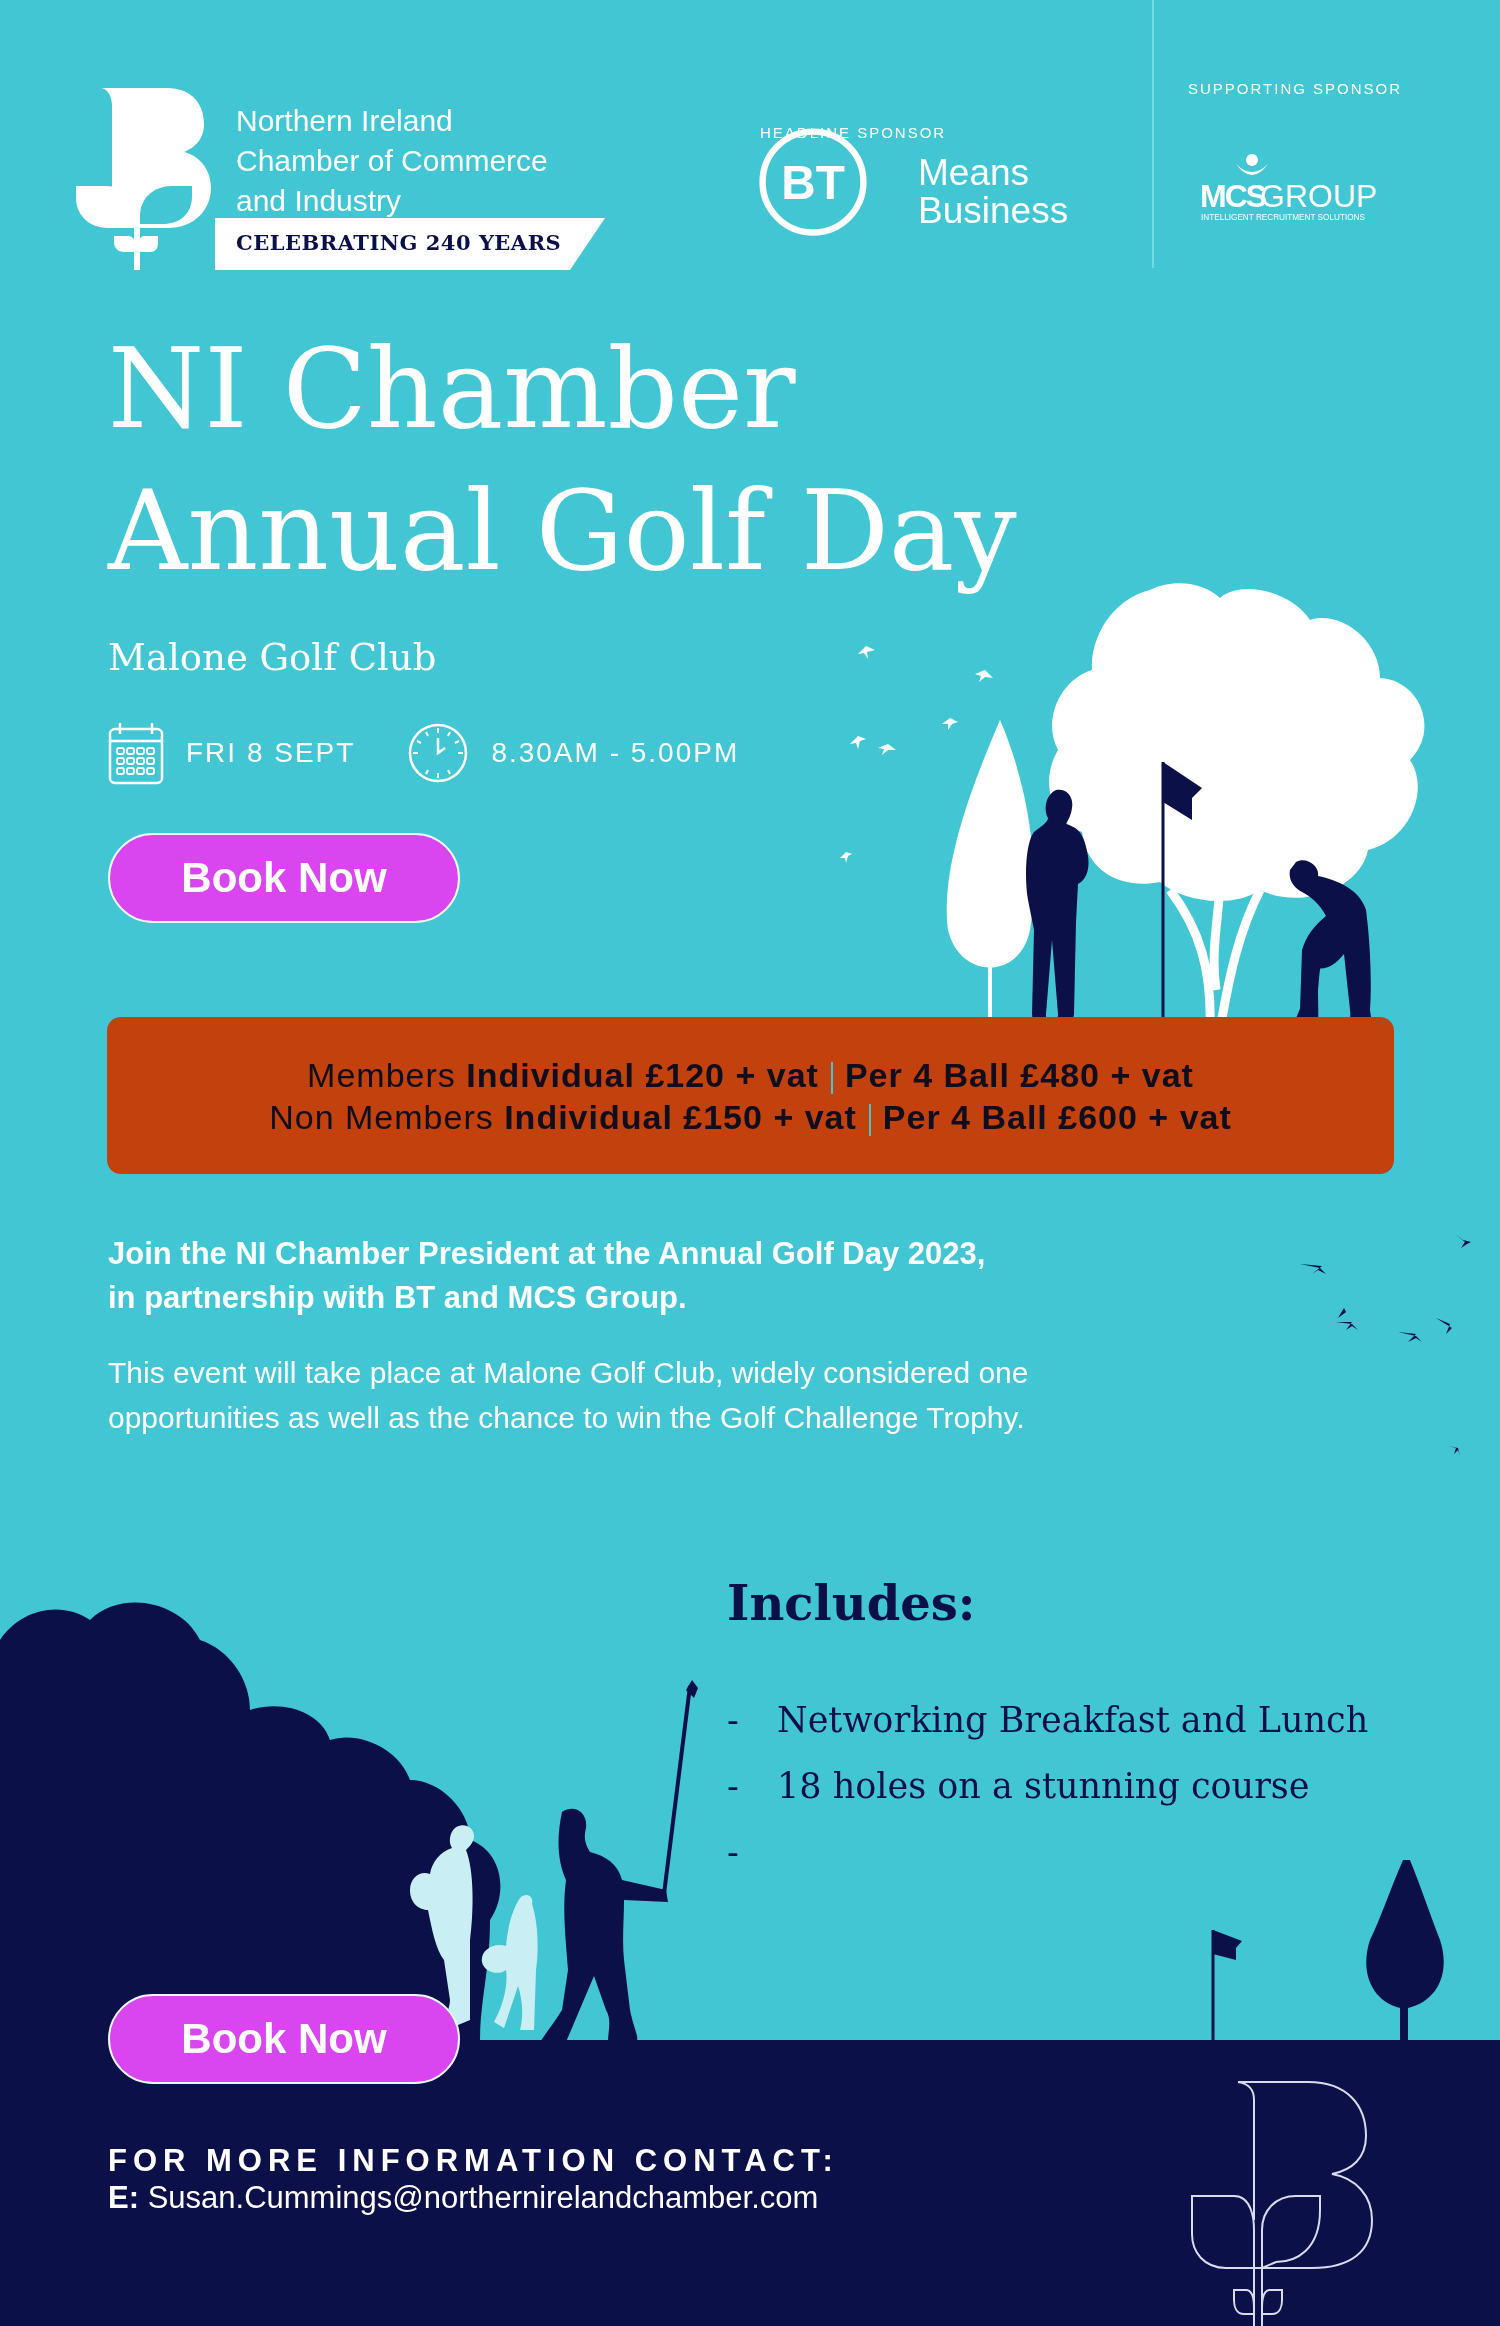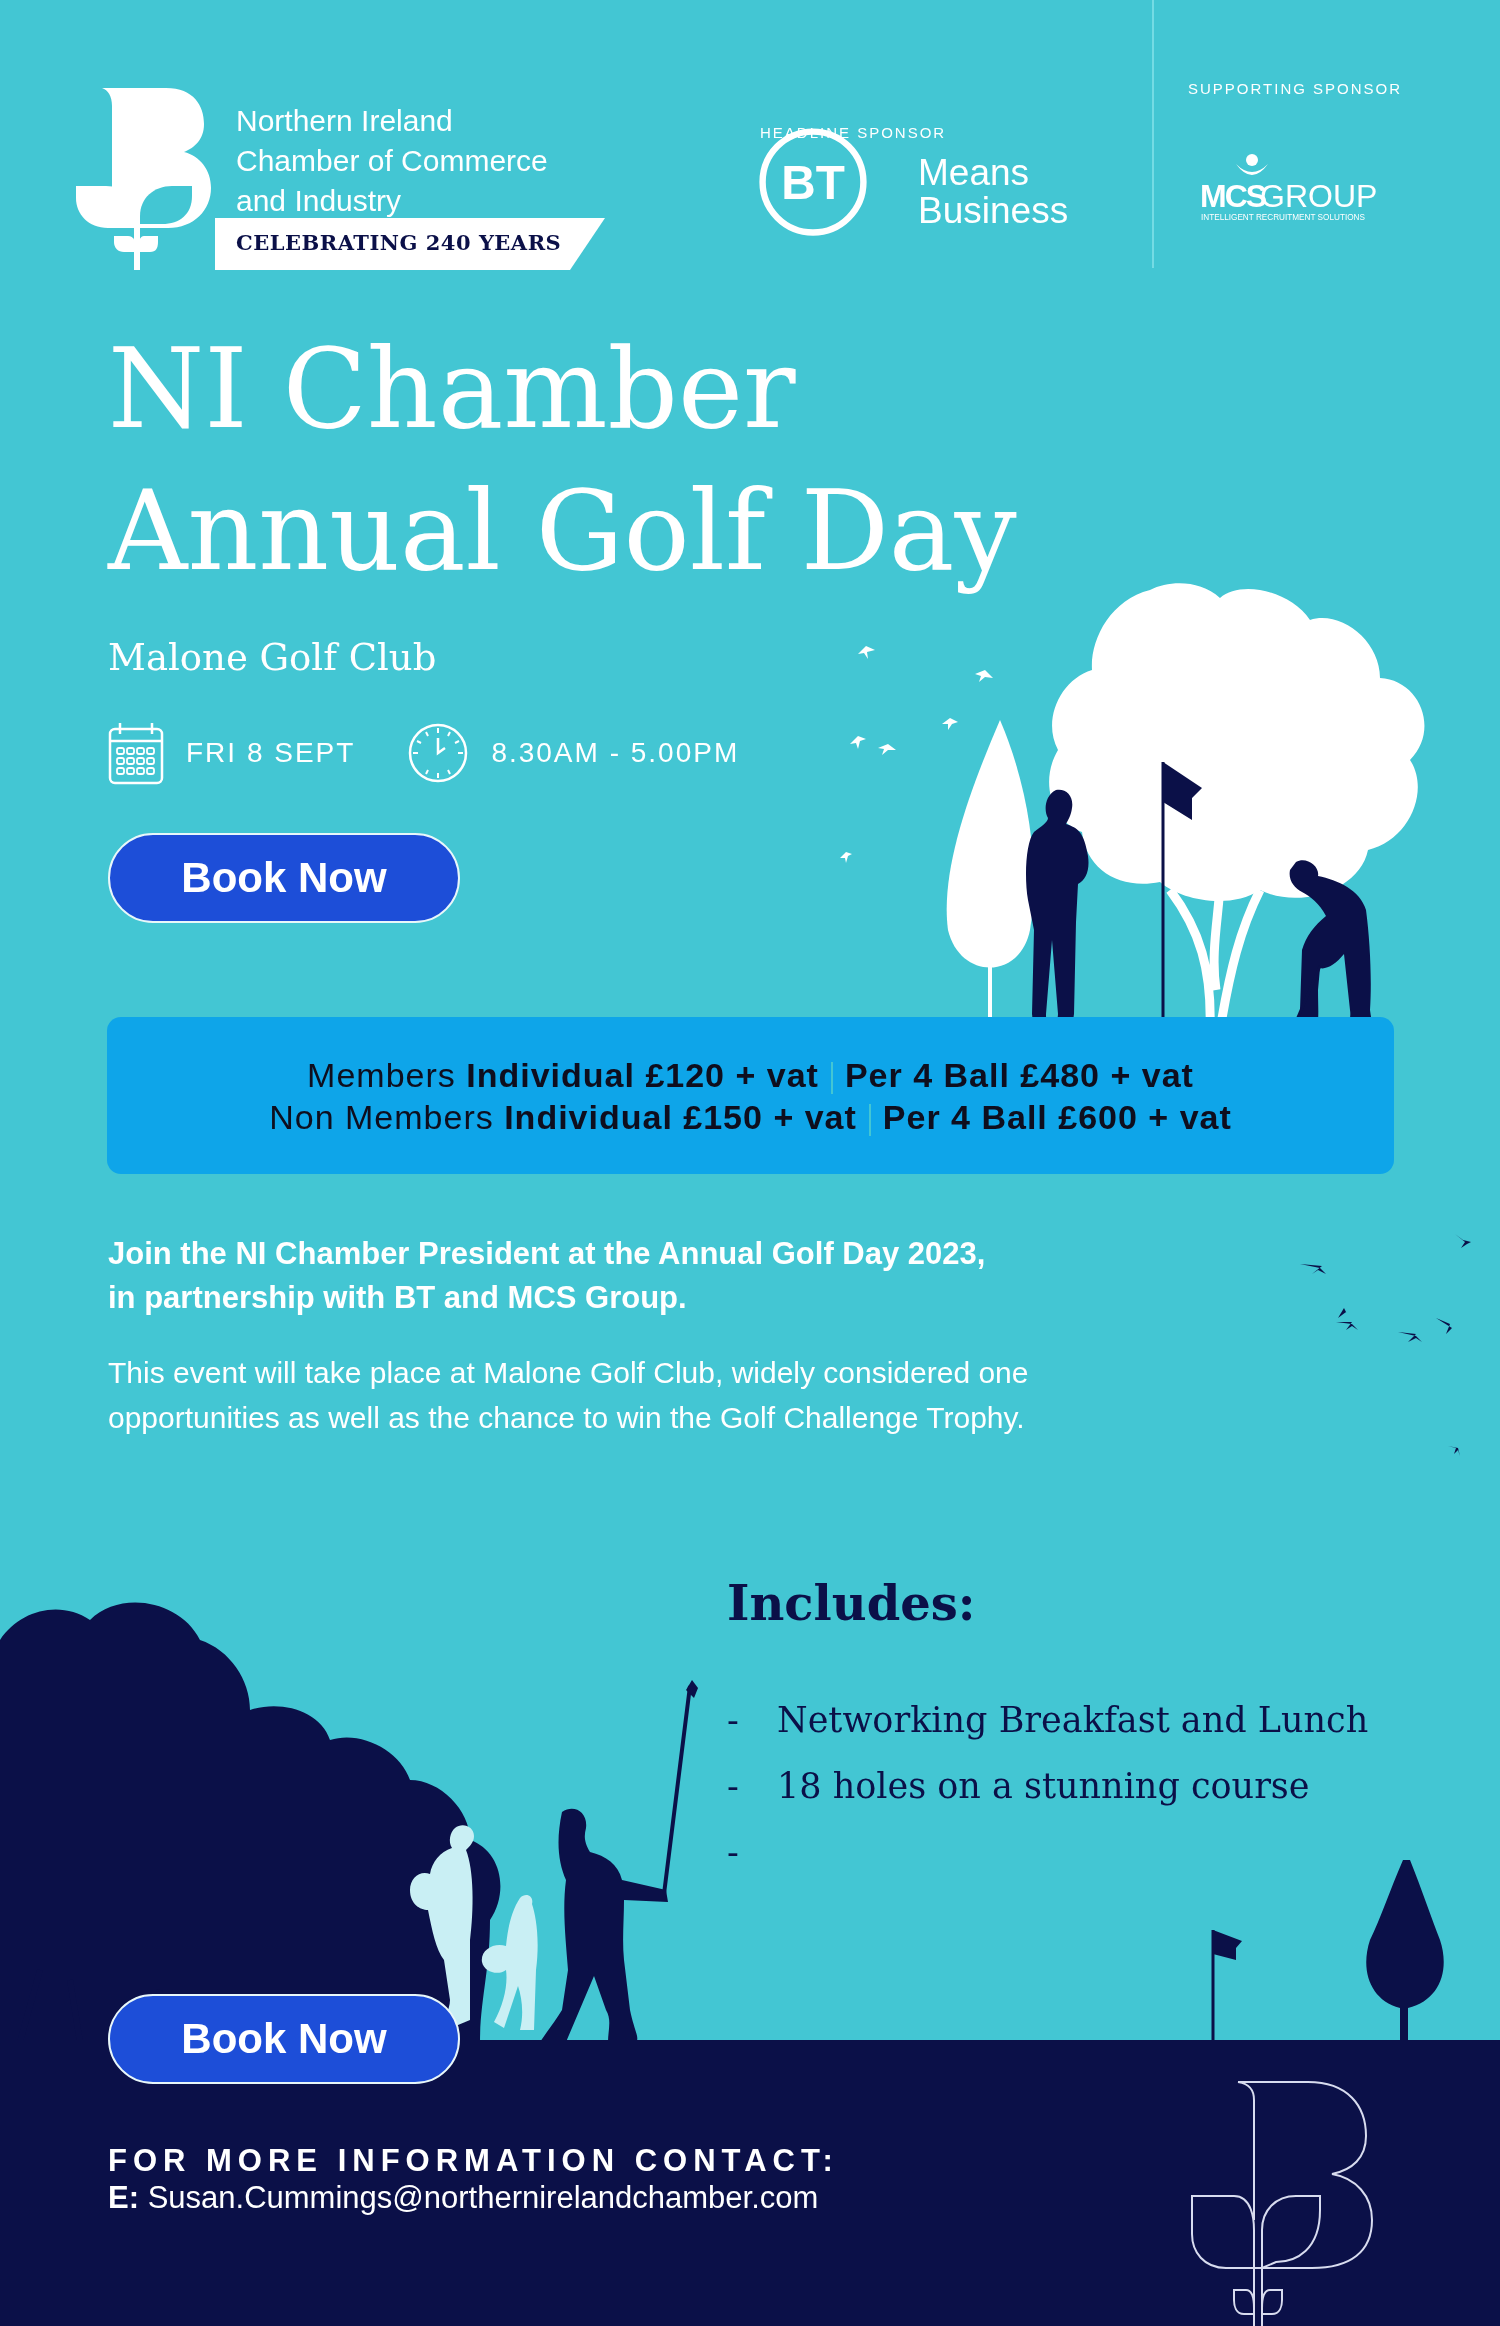--- a/index.html
+++ b/index.html
@@ -22,26 +22,26 @@
   #bt-tagline { left: 918px; top: 154px; font-size: 37px; font-weight: normal; line-height: 38px; }
   #mcs-logo { left: 1200px; top: 152px; width: 200px; height: 74px; }
 
   
   #title { left: 108px; top: 318px; font-size: 110px; line-height: 142px; color: #fff; }
   #venue { left: 108px; top: 636px; font-size: 37px; }
   #date-row { left: 108px; top: 718px; height: 70px; display: flex; align-items: center; gap: 22px; font-size: 28px; letter-spacing: 2px; font-weight: 300; }
   #date-row svg { display: block; }
   .gap-item { margin-left: 30px; }
 
-  .btn { width: 352px; height: 90px; border-radius: 45px; background: #1d4ed8; border: 2px solid #e8f7fa; color: #fff; font-size: 42px; font-weight: bold; display: flex; align-items: center; justify-content: center; box-sizing: border-box; cursor: pointer; }
+  .btn { width: 352px; height: 90px; border-radius: 45px; background: #d946ef; border: 2px solid #e8f7fa; color: #fff; font-size: 42px; font-weight: bold; display: flex; align-items: center; justify-content: center; box-sizing: border-box; cursor: pointer; }
   #book-btn-1 { left: 108px; top: 833px; }
   #book-btn-2 { left: 108px; top: 1994px; z-index: 5; }
 
   
-  #price-box { left: 107px; top: 1017px; width: 1287px; height: 157px; background: #0ea5e9; border-radius: 14px; color: #0e0e1e; display: flex; flex-direction: column; align-items: center; justify-content: center; font-size: 34px; line-height: 42px; letter-spacing: 1px; }
+  #price-box { left: 107px; top: 1017px; width: 1287px; height: 157px; background: #c2410c; border-radius: 14px; color: #0e0e1e; display: flex; flex-direction: column; align-items: center; justify-content: center; font-size: 34px; line-height: 42px; letter-spacing: 1px; }
   .price-line .lbl { font-weight: normal; }
   .price-line b { font-weight: bold; }
   .price-line .sep { display: inline-block; width: 2px; height: 32px; background: #43c6d3; margin: 0 12px; vertical-align: middle; }
 
   
   #intro { left: 108px; top: 1232px; font-size: 31px; font-weight: bold; line-height: 44px; width: 1100px; }
   #desc { left: 108px; top: 1350px; font-size: 30px; line-height: 45px; width: 1260px; }
 
   
   #includes-title { left: 727px; top: 1575px; font-size: 48px; font-weight: bold; color: #0b1048; }

